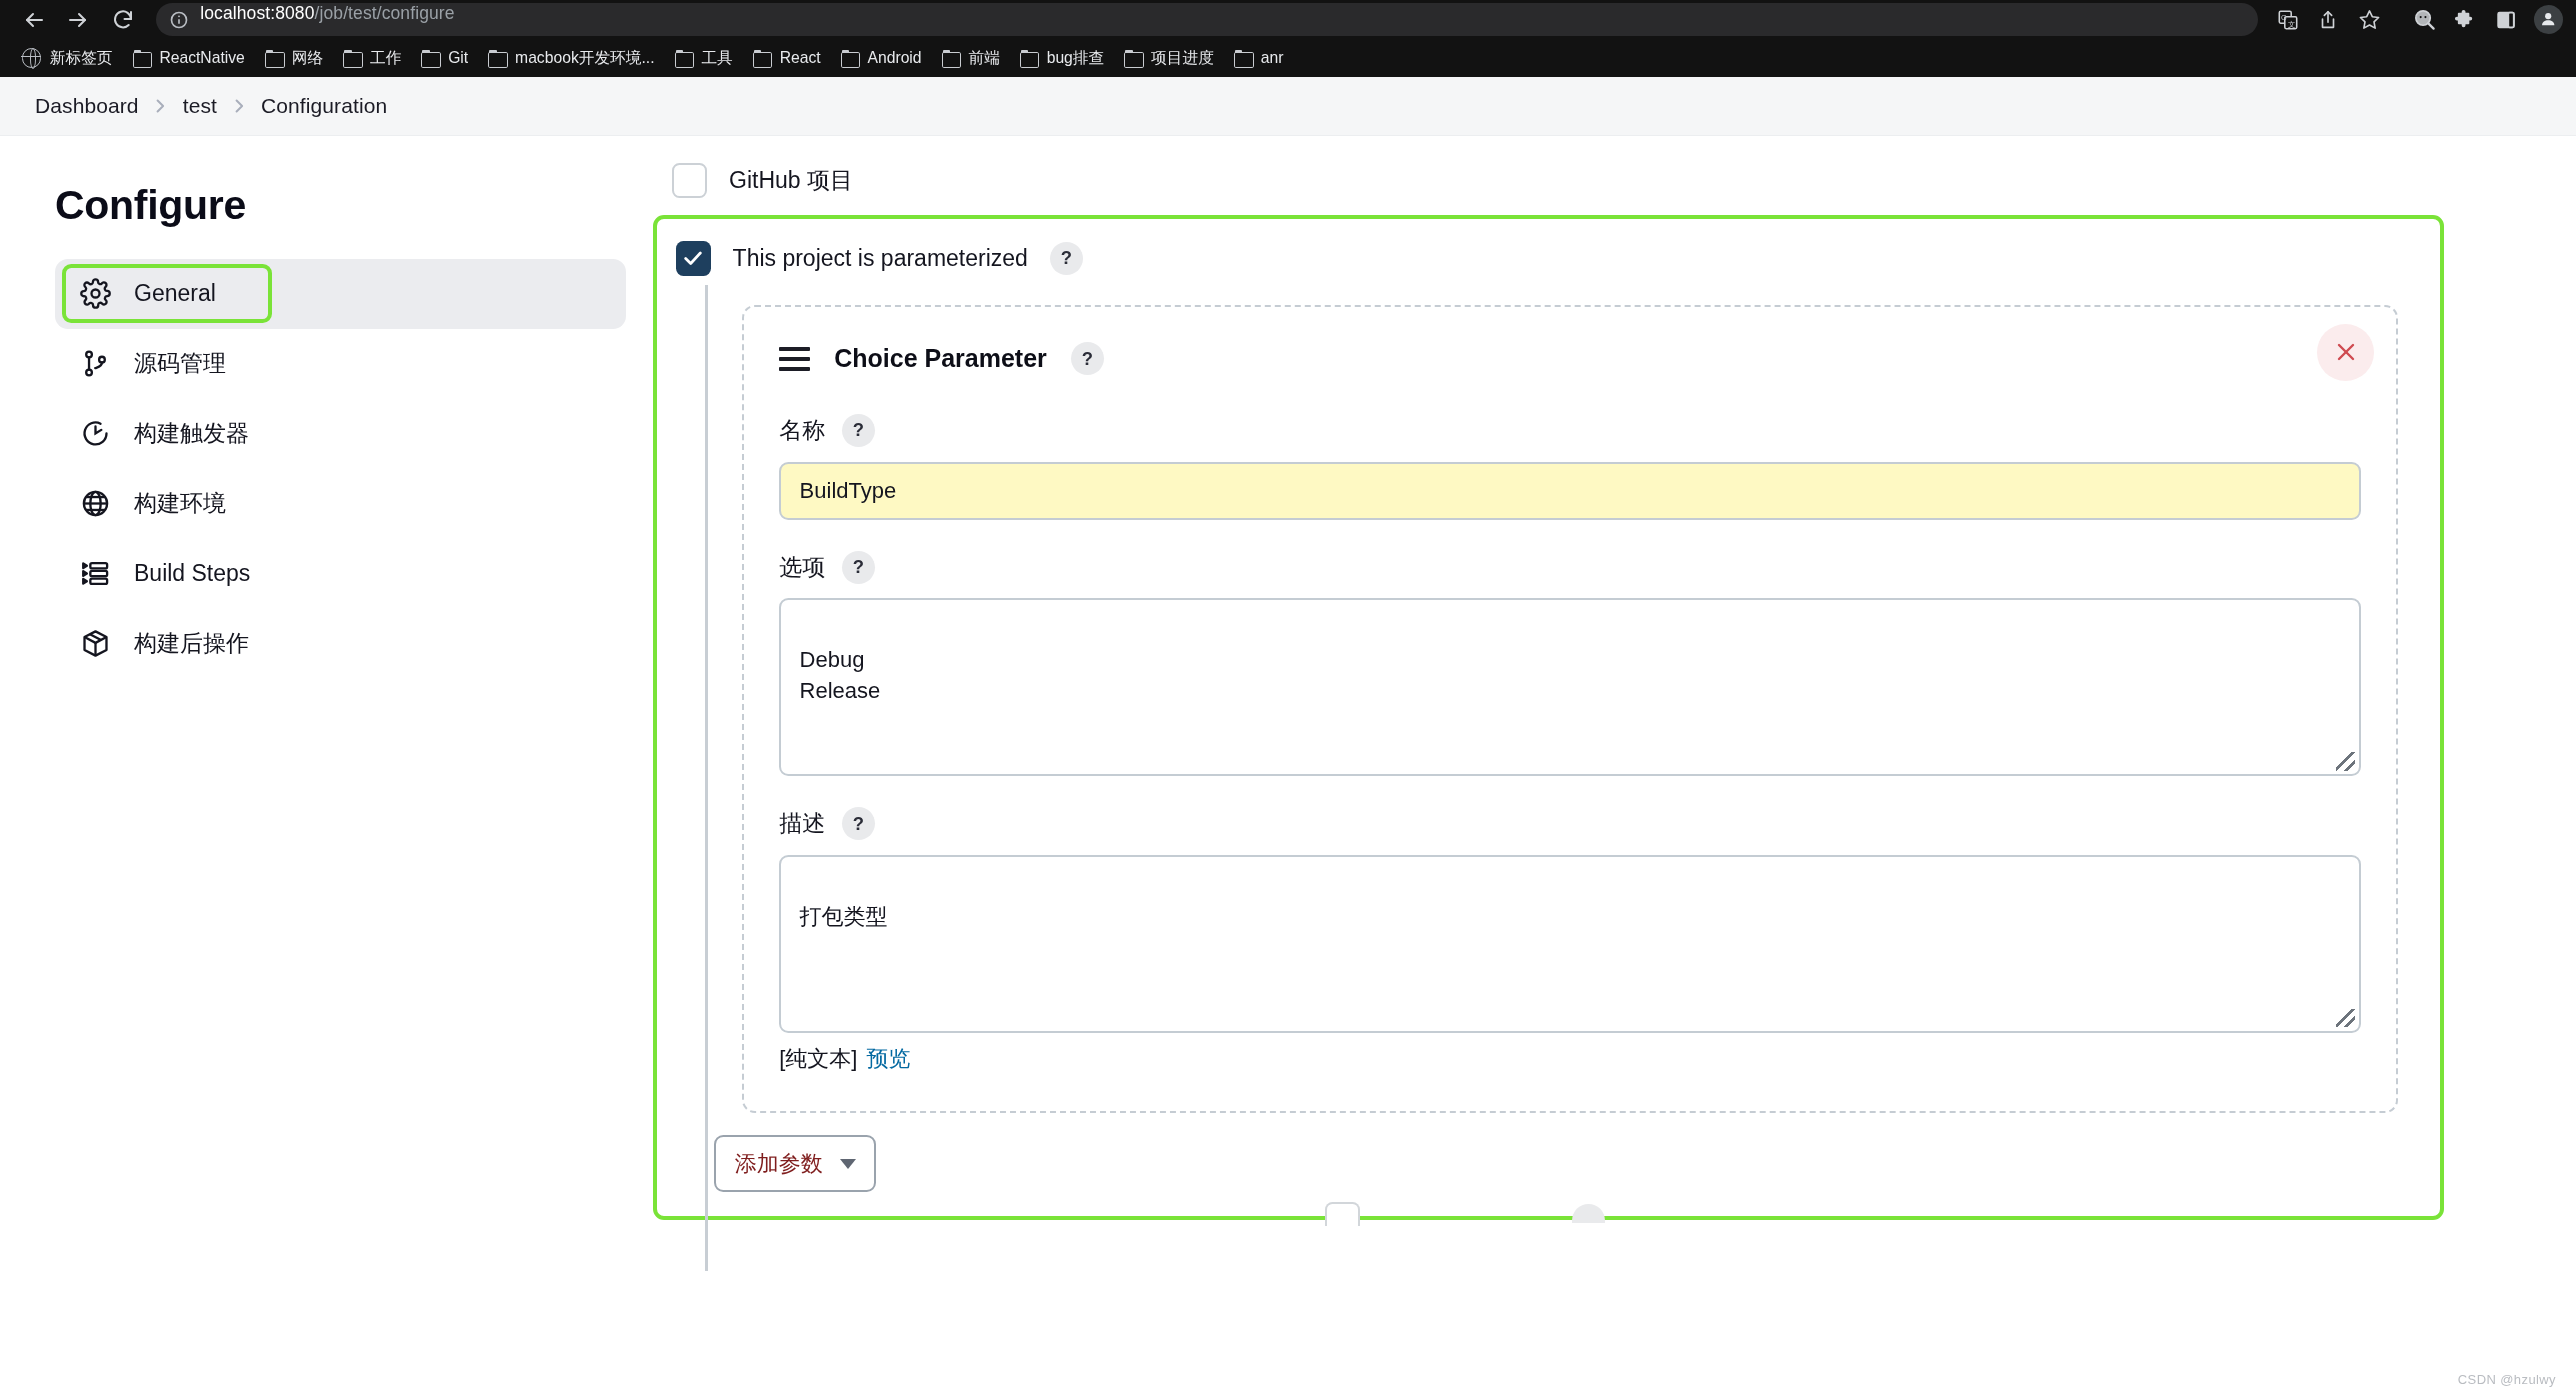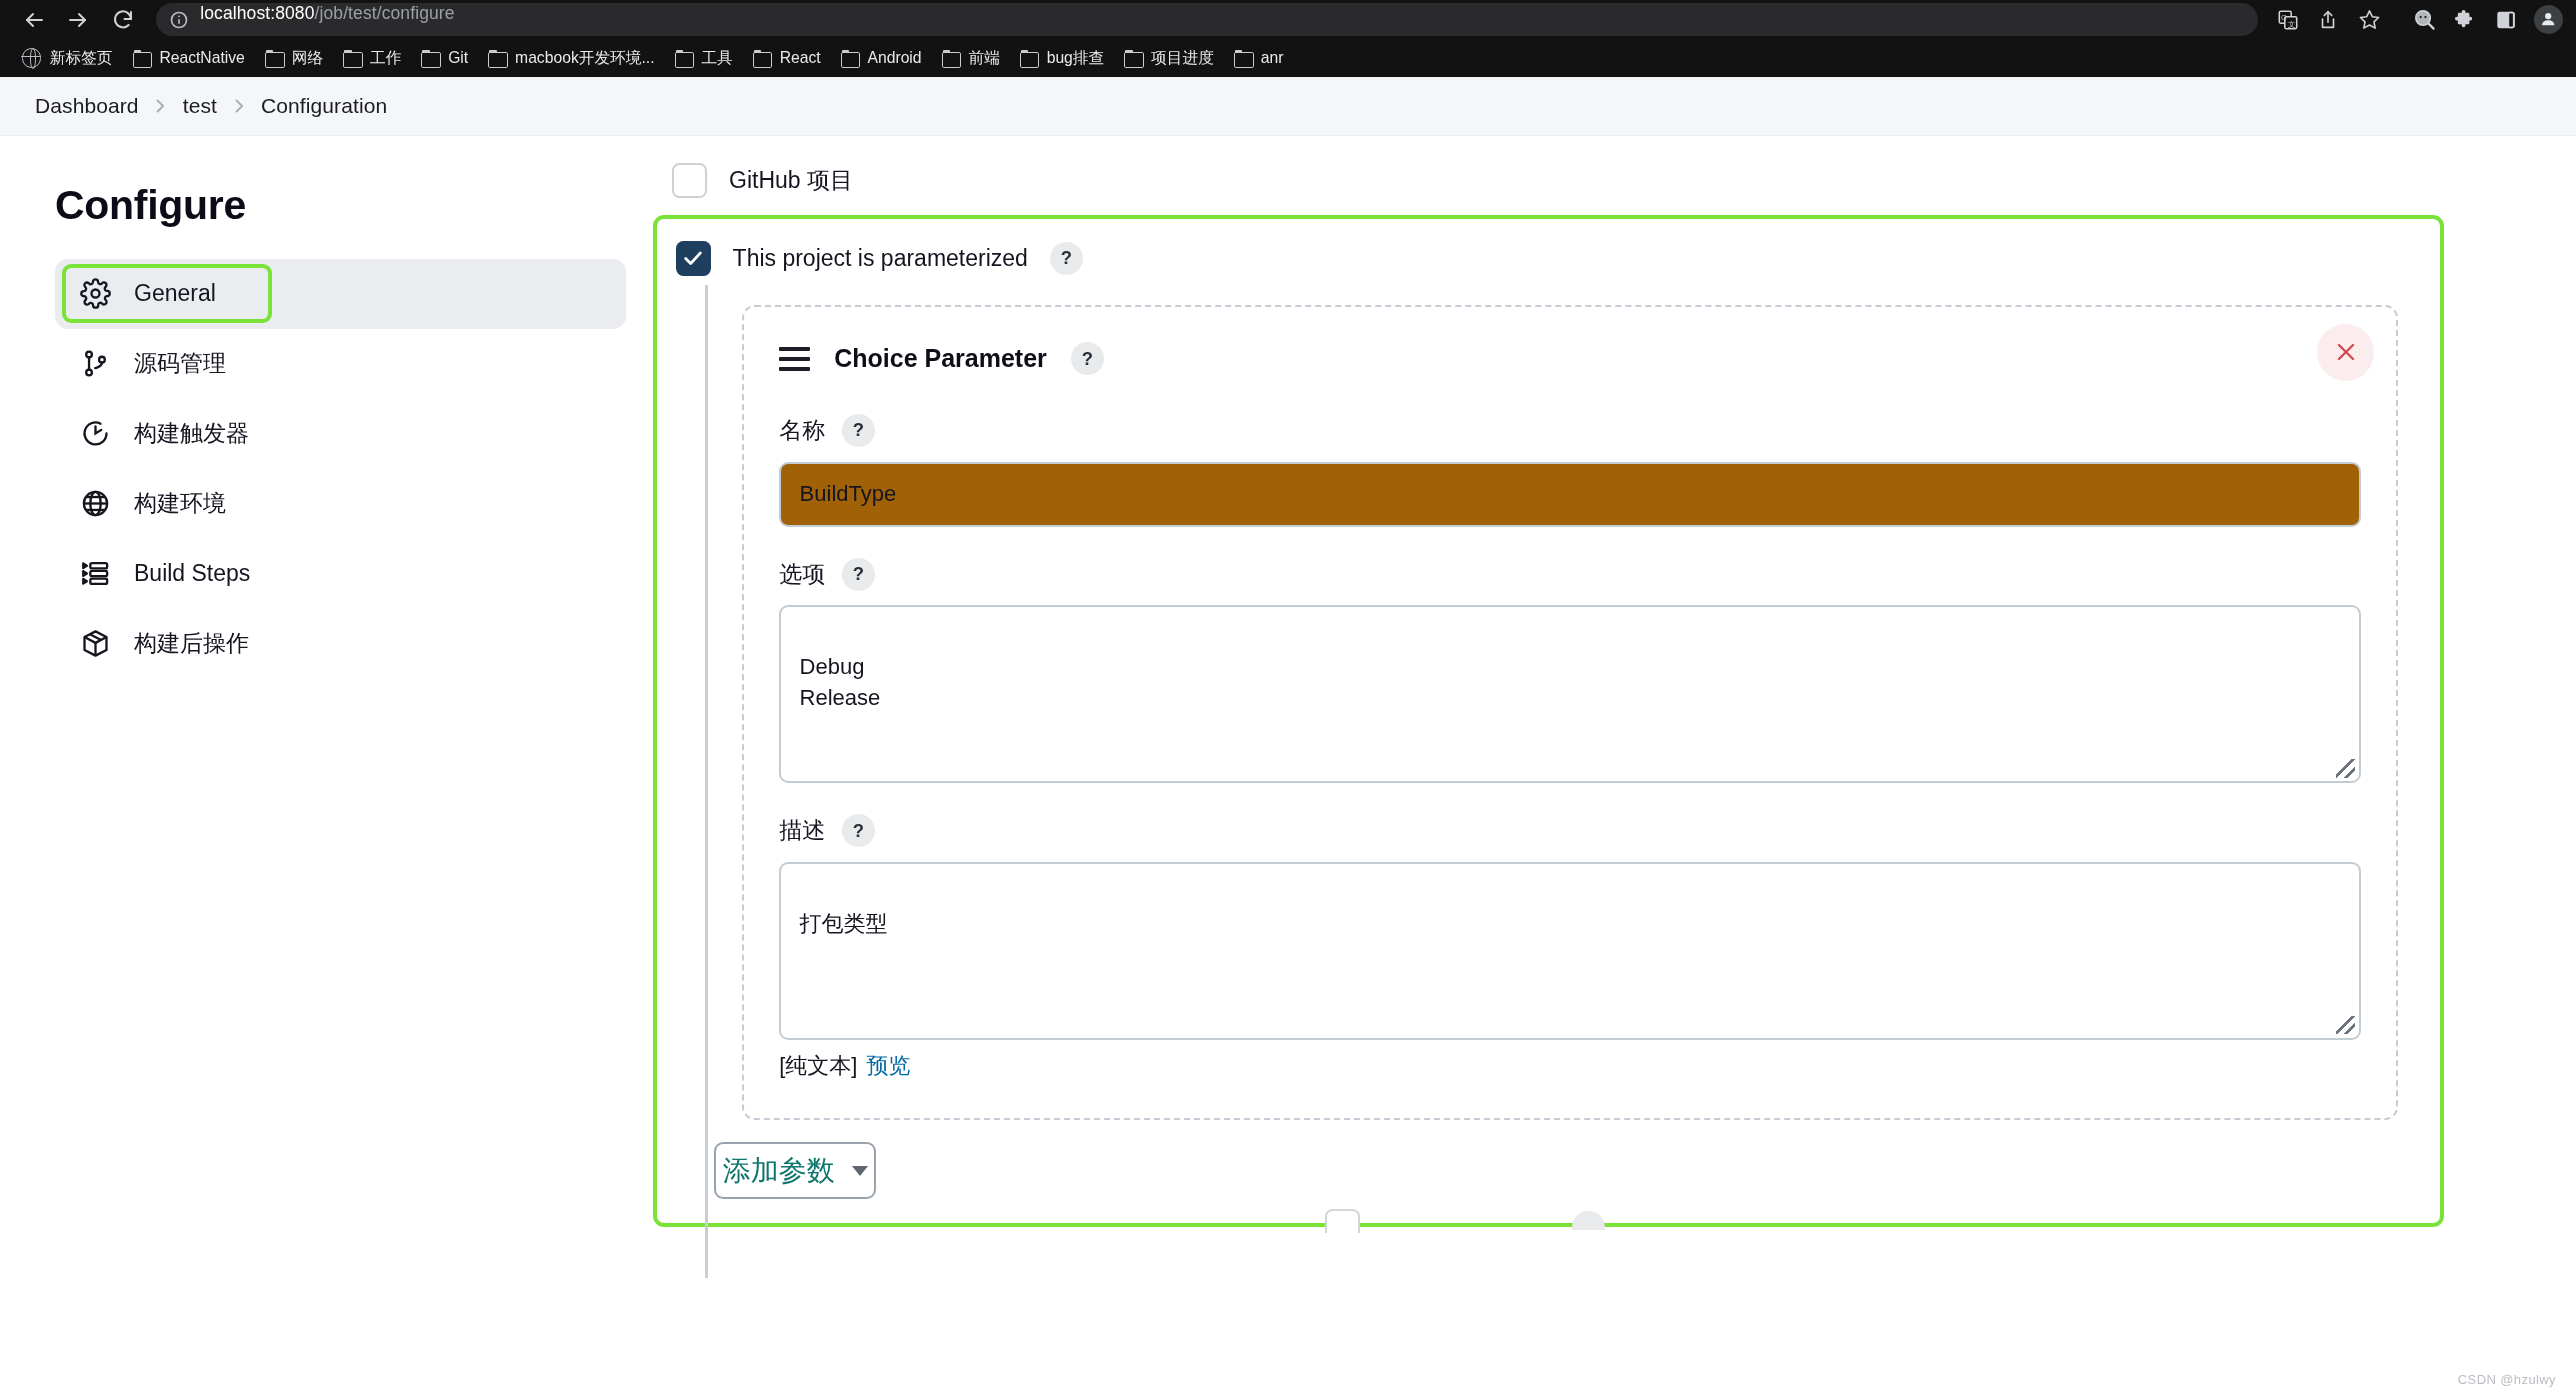--- a/index.html
+++ b/index.html
@@ -258,29 +258,29 @@
 
   .field { margin-top: 31px; }
   .field-label {
     display: flex; align-items: center; gap: 16.6px;
     margin-bottom: 14.7px;
   }
   .field-label .ftext { font-size: 23px; color: #14151f; }
 
   .tinput {
     width: 100%;
-    height: 65px;
+    height: 58px;
     border: 2.8px solid #c4ccd3;
     border-radius: 9.2px;
     font-size: 22px;
     color: #14151f;
     padding: 0 18.4px;
     display: flex;
     align-items: center;
-    background: #a16207;
+    background: #fef9c3;
   }
   .tarea {
     width: 100%;
     border: 2.8px solid #c4ccd3;
     border-radius: 9.2px;
     font-size: 22px;
     line-height: 1.38;
     color: #14151f;
     padding: 14.7px 18.4px;
     background: #fff;
@@ -305,22 +305,22 @@
   #plain-row .preview-link { color: #0369a1; }
 
   #add-param-btn {
     margin: 22px 0 0 57px;
     width: 162px; height: 57px;
     border: 2.8px solid #9aa3ad;
     border-radius: 9.2px;
     background: #fff;
     display: flex; align-items: center; justify-content: center;
     gap: 17px;
-    font-size: 28px;
-    color: #0f766e;
+    font-size: 22px;
+    color: #7f1d1d;
     position: relative;
     z-index: 3;
   }
   .caret-down {
     width: 0; height: 0;
     border-left: 8.3px solid transparent;
     border-right: 8.3px solid transparent;
     border-top: 10px solid #5f6672;
   }
 

